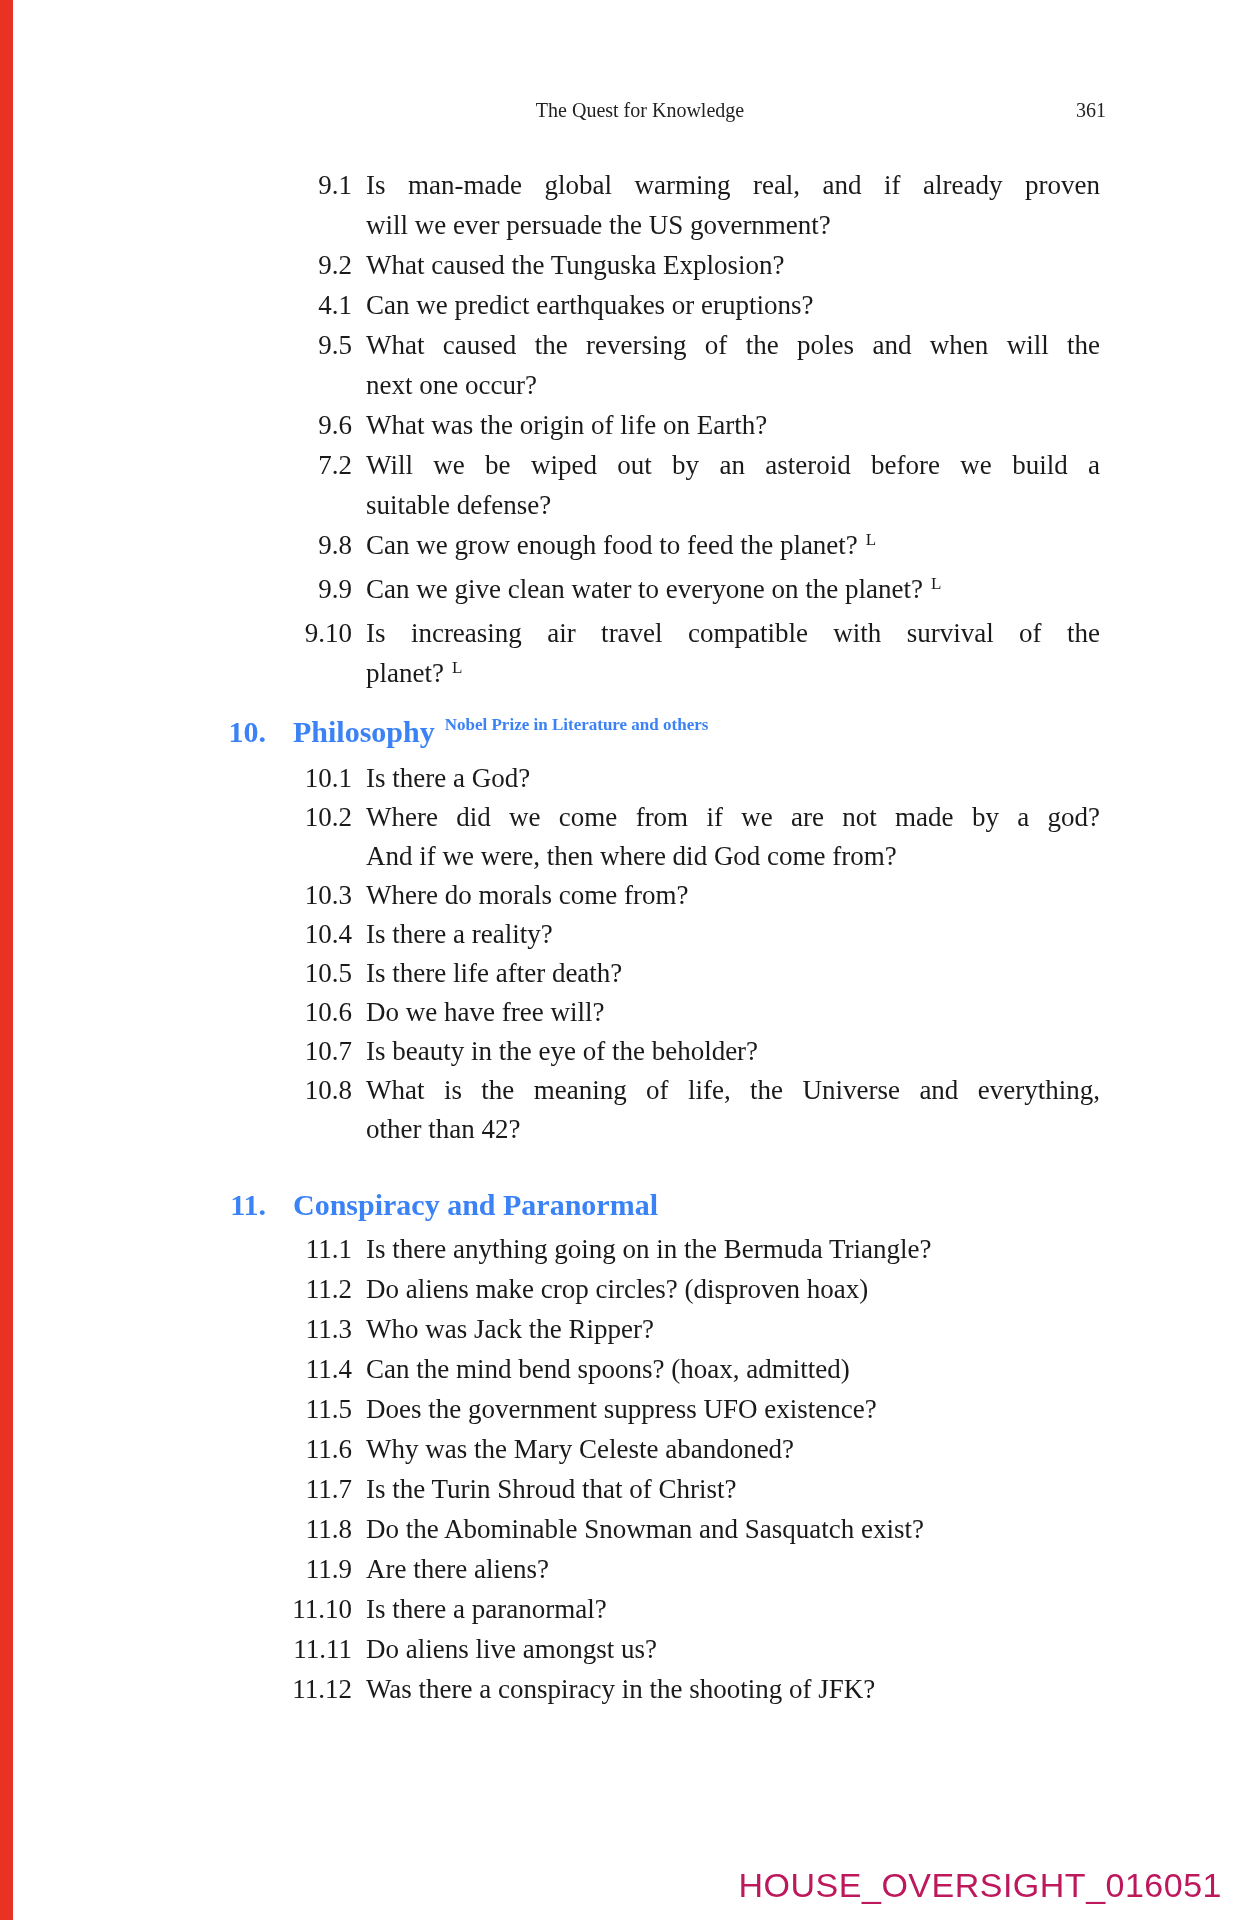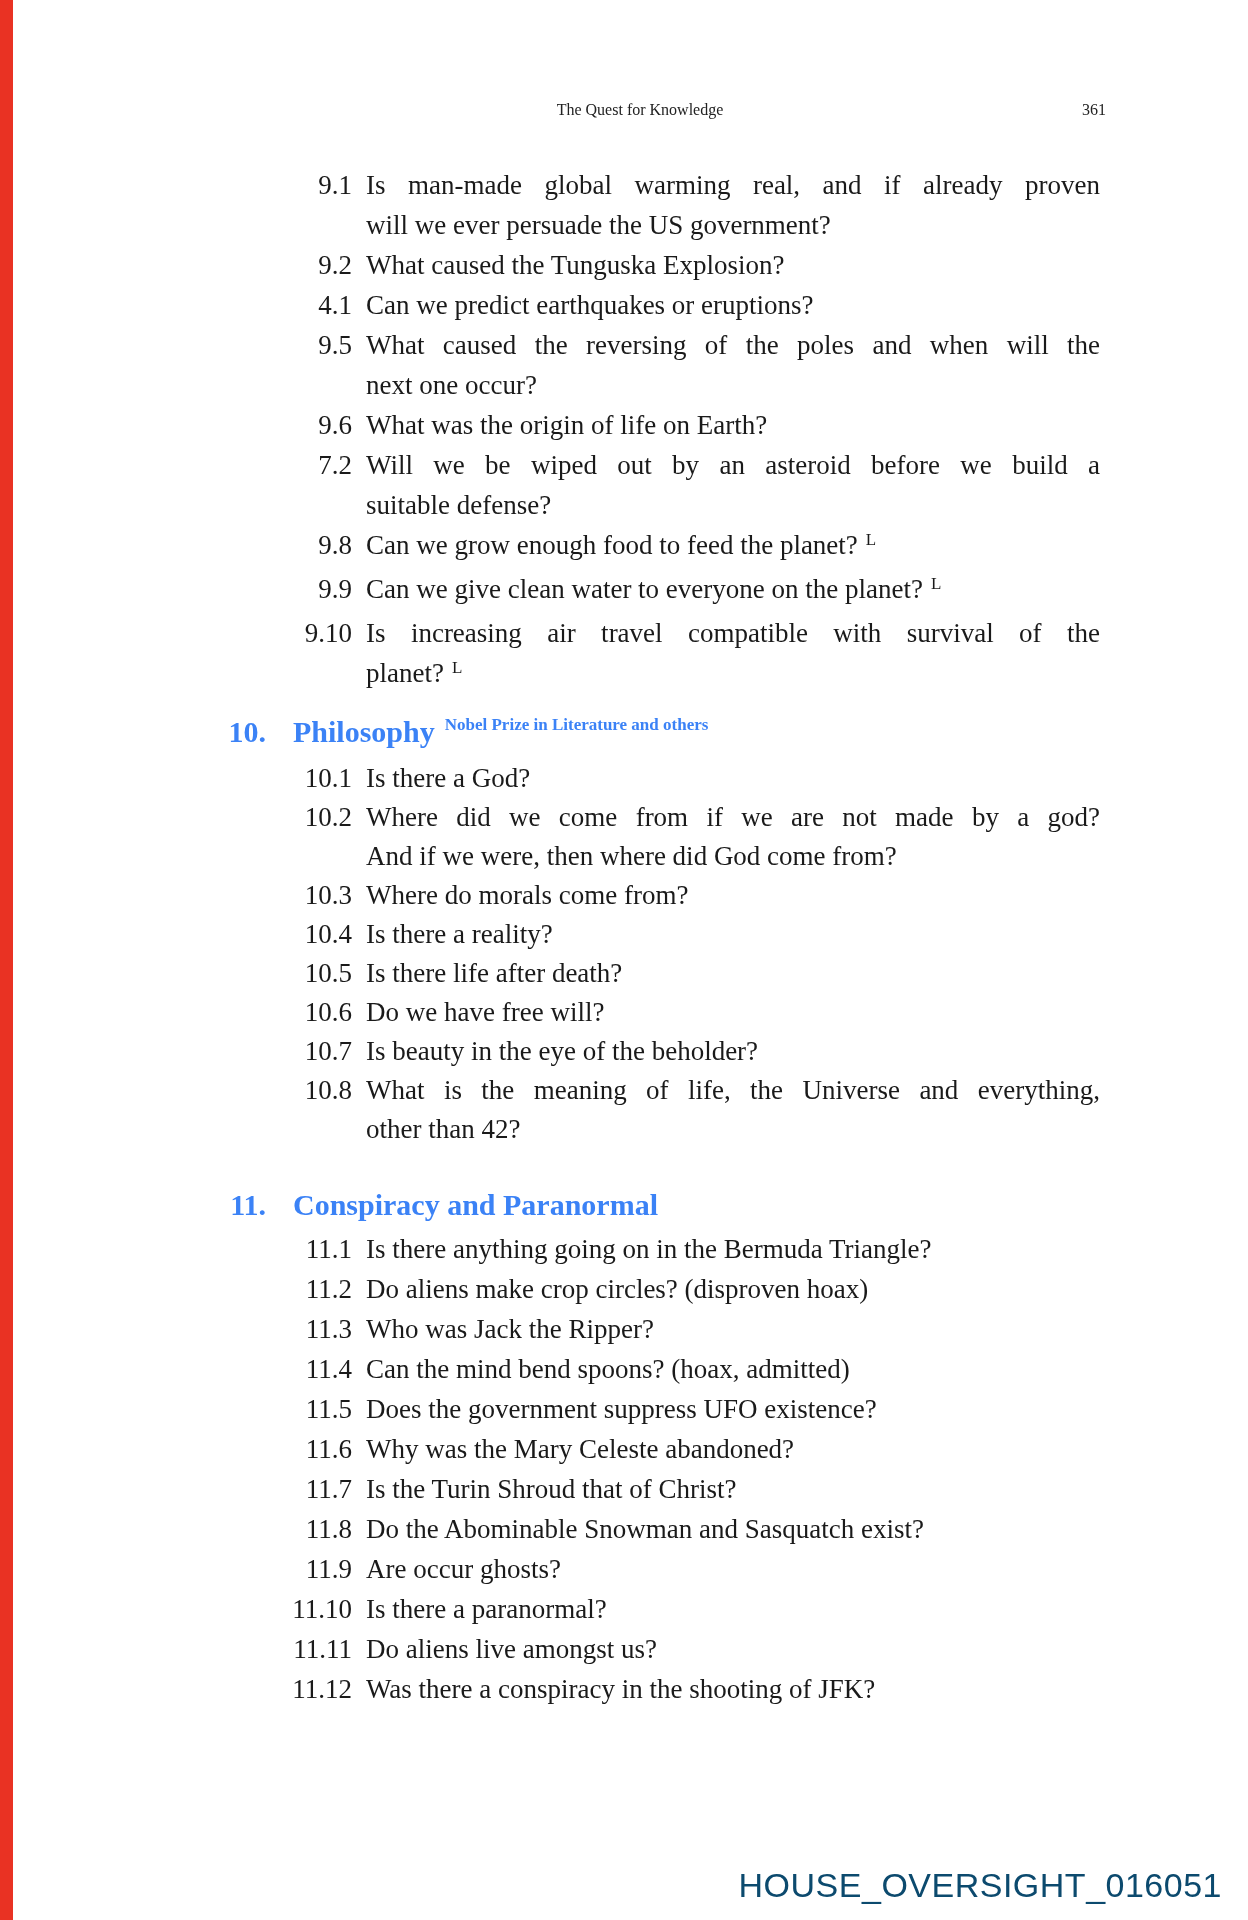--- a/index.html
+++ b/index.html
@@ -5,21 +5,21 @@
   html, body { margin: 0; padding: 0; background: #ffffff; }
   .page {
     position: relative; width: 1248px; height: 1920px;
     background: #ffffff; overflow: hidden;
     font-family: "Liberation Serif", "DejaVu Serif", serif;
     color: #1a1a1a;
   }
   .redbar { position: absolute; left: 0; top: 0; width: 13px; height: 1920px; }
 
   .running-head { position: absolute; top: 97px; left: 0; width: 1248px; height: 26px;
-                  line-height: 26px; font-size: 16px; color: #222; }
+                  line-height: 26px; font-size: 20px; color: #222; }
   .rh-title { position: absolute; left: 450px; width: 380px; text-align: center; }
   .rh-page  { position: absolute; left: 1000px; width: 106px; text-align: right; }
 
   .content { position: absolute; left: 0; top: 165px; width: 1248px; font-size: 27px; }
 
   .list .item { display: flex; }
   .inum   { flex: 0 0 352px; text-align: right; white-space: nowrap; }
   .ilines { width: 734px; margin-left: 14px; }
   .line { }
   .line.justify { text-align: justify; text-align-last: justify; }
@@ -32,21 +32,21 @@
   .heading { display: flex; line-height: 44px; height: 44px; font-weight: bold; color: #3b82f6; }
   .head-a { margin-top: 13px; }
   .head-b { margin-top: 34px; }
   .hnum { flex: 0 0 266px; text-align: right; font-size: 30px; }
   .htitle-wrap { margin-left: 27px; white-space: nowrap; }
   .htitle { font-size: 30px; }
   .hsup { font-size: 17px; position: relative; top: -12px; margin-left: 10px; }
 
   .watermark { position: absolute; top: 1866px; right: 26px;
                font-family: "Liberation Sans", "DejaVu Sans", sans-serif;
-               font-size: 34px; color: #0c4a6e; letter-spacing: 0.5px; white-space: nowrap; }
+               font-size: 34px; color: #be185d; letter-spacing: 0.5px; white-space: nowrap; }
 </style>
 </head>
 <body>
 
 <div class="page">
   <div class="redbar" style="background: rgb(233, 50, 35);"></div>
 
   <div class="running-head">
     <div class="rh-title">The Quest for Knowledge</div>
     <div class="rh-page">361</div>
@@ -218,21 +218,21 @@
   </div>
         <div class="item">
     <div class="inum">11.8</div>
     <div class="ilines">
             <div class="line"><span>Do the Abominable Snowman and Sasquatch exist?</span></div>
           </div>
   </div>
         <div class="item">
     <div class="inum">11.9</div>
     <div class="ilines">
-            <div class="line"><span>Are occur ghosts?</span></div>
+            <div class="line"><span>Are there aliens?</span></div>
           </div>
   </div>
         <div class="item">
     <div class="inum">11.10</div>
     <div class="ilines">
             <div class="line"><span>Is there a paranormal?</span></div>
           </div>
   </div>
         <div class="item">
     <div class="inum">11.11</div>

